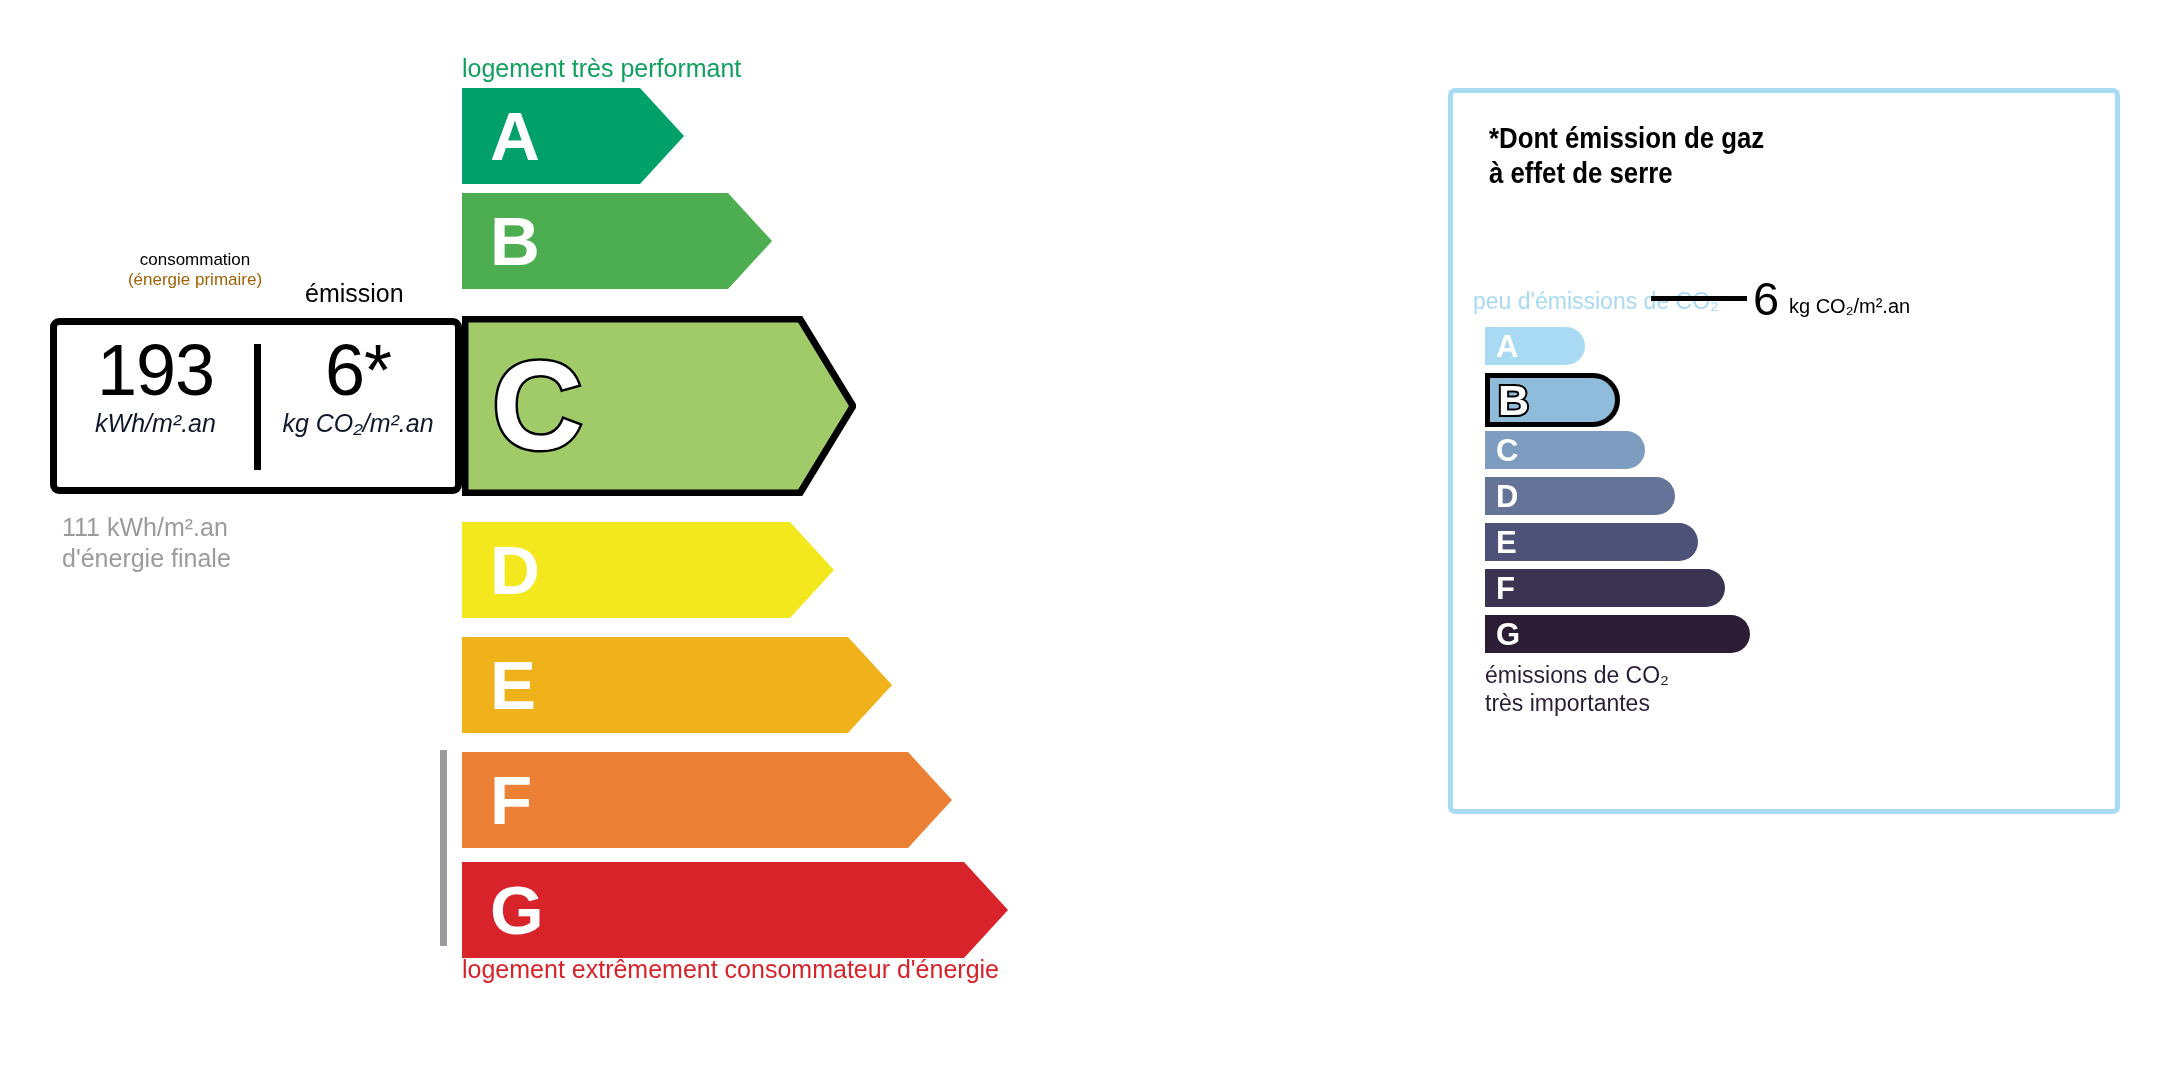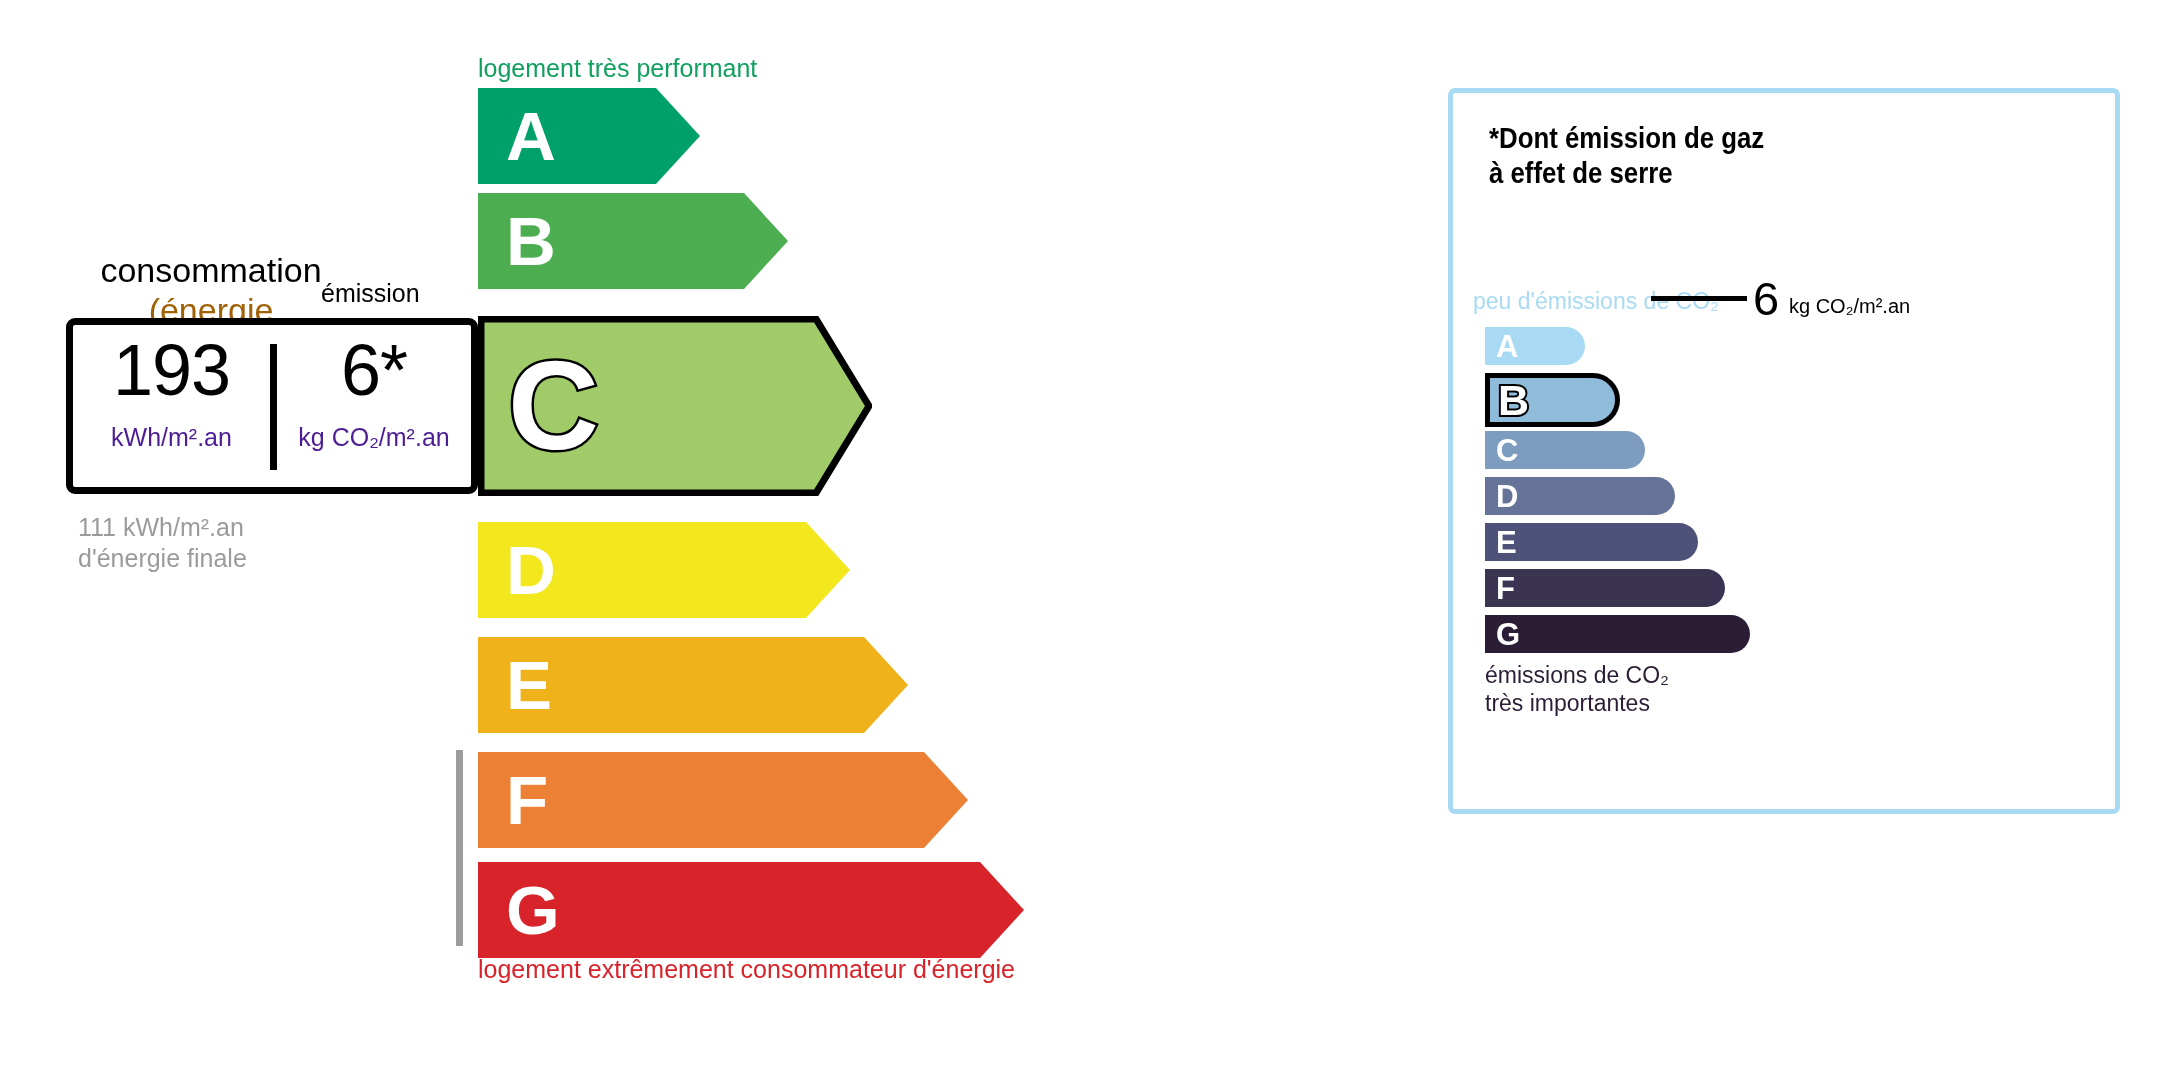--- a/index.html
+++ b/index.html
@@ -11,21 +11,21 @@
     width: 2170px;
     height: 1079px;
     font-family: "Liberation Sans", "DejaVu Sans", sans-serif;
     overflow: hidden;
     position: relative;
   }
 
   
   #dpe-panel {
     position: absolute;
-    left: 16px; top: 0;
+    left: 0; top: 0;
     width: 1400px; height: 825px;
   }
 
   .top-caption {
     position: absolute;
     left: 462px; top: 54px;
     font-size: 25px;
     color: #12a05f;
     white-space: nowrap;
   }
@@ -36,21 +36,21 @@
     color: #d8232a;
     white-space: nowrap;
   }
 
   
   .hdr-conso {
     position: absolute;
     left: 70px; top: 250px;
     width: 250px;
     text-align: center;
-    font-size: 34px;
+    font-size: 17px;
     color: #000;
     line-height: 1.18;
   }
   .hdr-conso .sub { color: #a16207; display: block; }
   .hdr-emis {
     position: absolute;
     left: 305px; top: 279px;
     font-size: 25px;
     color: #000;
     white-space: nowrap;
@@ -86,23 +86,24 @@
     display: block;
     font-size: 72px;
     font-weight: 400;
     color: #000;
     line-height: 1.06;
     letter-spacing: -1px;
   }
   .vb-unit {
     display: block;
     font-size: 25px;
-    color: #4c1d95;
+    color: #0f172a;
     line-height: 1.1;
-    margin-top: 16px;
+    margin-top: 2px;
+    font-style: italic;
   }
 
   .final-energy {
     position: absolute;
     left: 62px; top: 512px;
     font-size: 25px;
     color: #9b9b9b;
     line-height: 1.22;
   }
 

